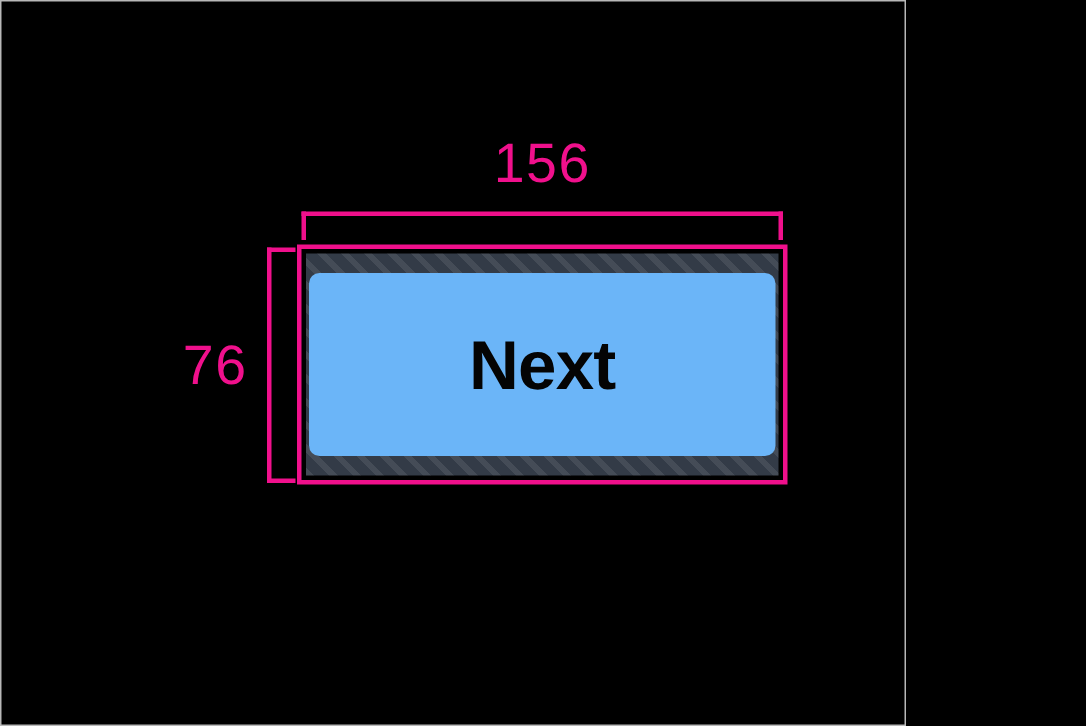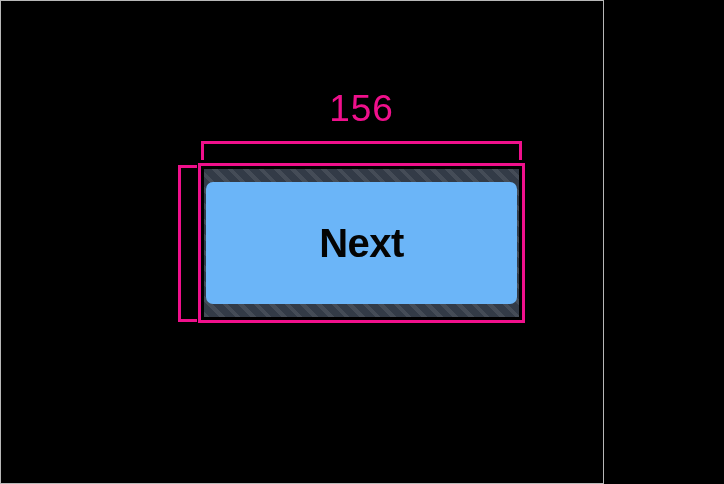--- a/index.html
+++ b/index.html
@@ -58,21 +58,21 @@
     margin: 0 2px;
     background: #6bb5f8;
     border-radius: 7px;
     display: flex;
     align-items: center;
     justify-content: center;
   }
 
   .button-label {
     font-family: "Liberation Sans", sans-serif;
-    font-size: 40px;
+    font-size: 46px;
     font-weight: bold;
     color: #040404;
     letter-spacing: -0.5px;
     line-height: 1;
   }
 
   
   .dim-width {
     position: absolute;
     left: 200px;
@@ -159,20 +159,21 @@
 <div class="canvas">
 
   <div class="dim-width-label">156</div>
 
   <div class="dim-width">
     <div class="bar"></div>
     <div class="tick start"></div>
     <div class="tick end"></div>
   </div>
 
+  <div class="dim-height-label">76</div>
 
   <div class="dim-height">
     <div class="bar"></div>
     <div class="tick start"></div>
     <div class="tick end"></div>
   </div>
 
   <div class="measure-box">
     <div class="button-widget">
       <div class="button-face">

